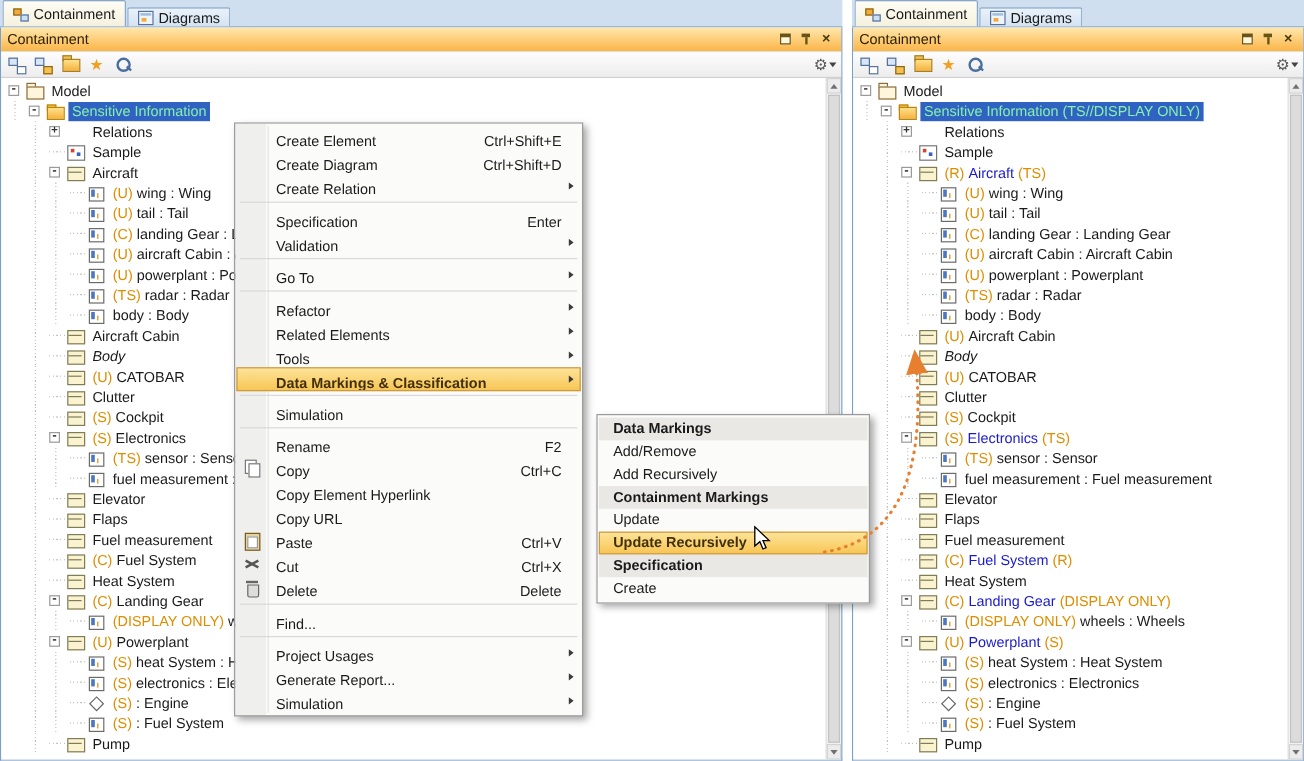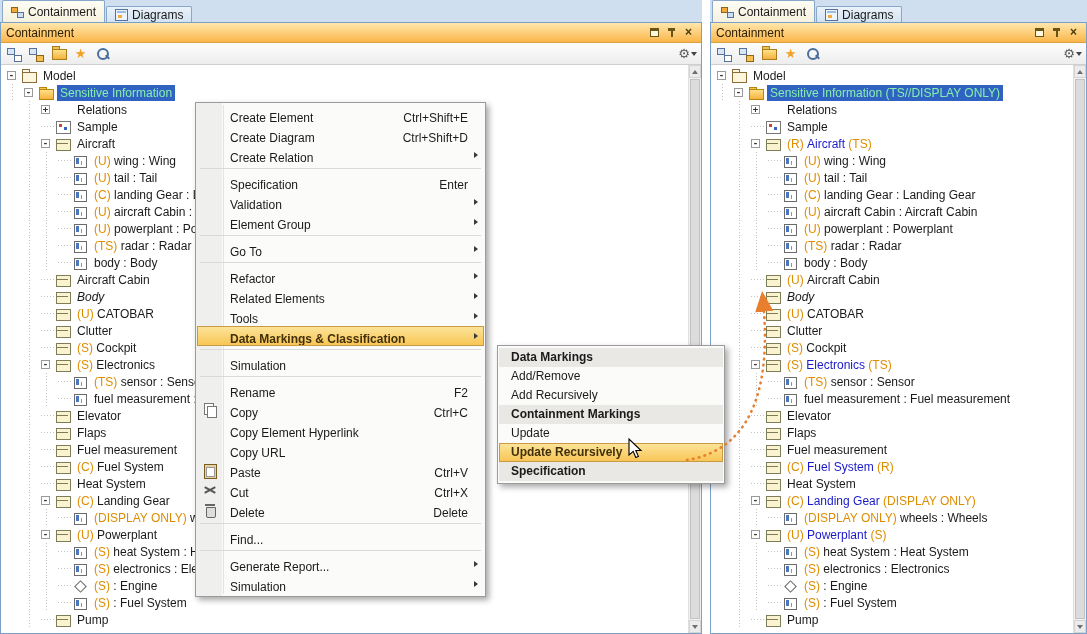--- a/index.html
+++ b/index.html
@@ -938,24 +938,20 @@
     </div>
     <div class="msep"></div>
     <div class="mitem">
       <span class="mlabel">Specification</span>
       <span class="mshort">Enter</span>
     </div>
     <div class="mitem">
       <span class="mlabel">Validation</span>
       <span class="marrow"></span>
     </div>
-    <div class="mitem">
-      <span class="mlabel">Element Group</span>
-      <span class="marrow"></span>
-    </div>
     <div class="msep"></div>
     <div class="mitem">
       <span class="mlabel">Go To</span>
       <span class="marrow"></span>
     </div>
     <div class="msep"></div>
     <div class="mitem">
       <span class="mlabel">Refactor</span>
       <span class="marrow"></span>
     </div>
@@ -1004,37 +1000,42 @@
     <div class="mitem">
       <span class="gicon g-delete"></span>
       <span class="mlabel">Delete</span>
       <span class="mshort">Delete</span>
     </div>
     <div class="msep"></div>
     <div class="mitem">
       <span class="mlabel">Find...</span>
     </div>
     <div class="msep"></div>
+    <div class="mitem">
+      <span class="mlabel">Project Usages</span>
+      <span class="marrow"></span>
+    </div>
     <div class="mitem">
       <span class="mlabel">Generate Report...</span>
       <span class="marrow"></span>
     </div>
     <div class="mitem">
       <span class="mlabel">Simulation</span>
       <span class="marrow"></span>
     </div>
   </div>
 <div class="menu2" id="submenu">
     <div class="s-item header">Data Markings</div>
     <div class="s-item">Add/Remove</div>
     <div class="s-item">Add Recursively</div>
     <div class="s-item header">Containment Markings</div>
     <div class="s-item">Update</div>
     <div class="s-item hl">Update Recursively</div>
     <div class="s-item header">Specification</div>
+    <div class="s-item">Create</div>
   </div>
 
 <svg width="1087" height="634" style="position:absolute;left:0;top:0;z-index:20;pointer-events:none">
   <defs>
     <marker id="ah" markerWidth="9" markerHeight="9" refX="4.5" refY="4.5" orient="auto">
       <path d="M0,1 L8,4.5 L0,8 Z" fill="#e87f2e"></path>
     </marker>
   </defs>
   <path d="M 687 460 C 750 450 772 390 763 300" fill="none" stroke="#e87f2e" stroke-width="2.6" stroke-dasharray="0.6 5.4" stroke-linecap="round" marker-end="url(#ah)"></path>
 </svg>

